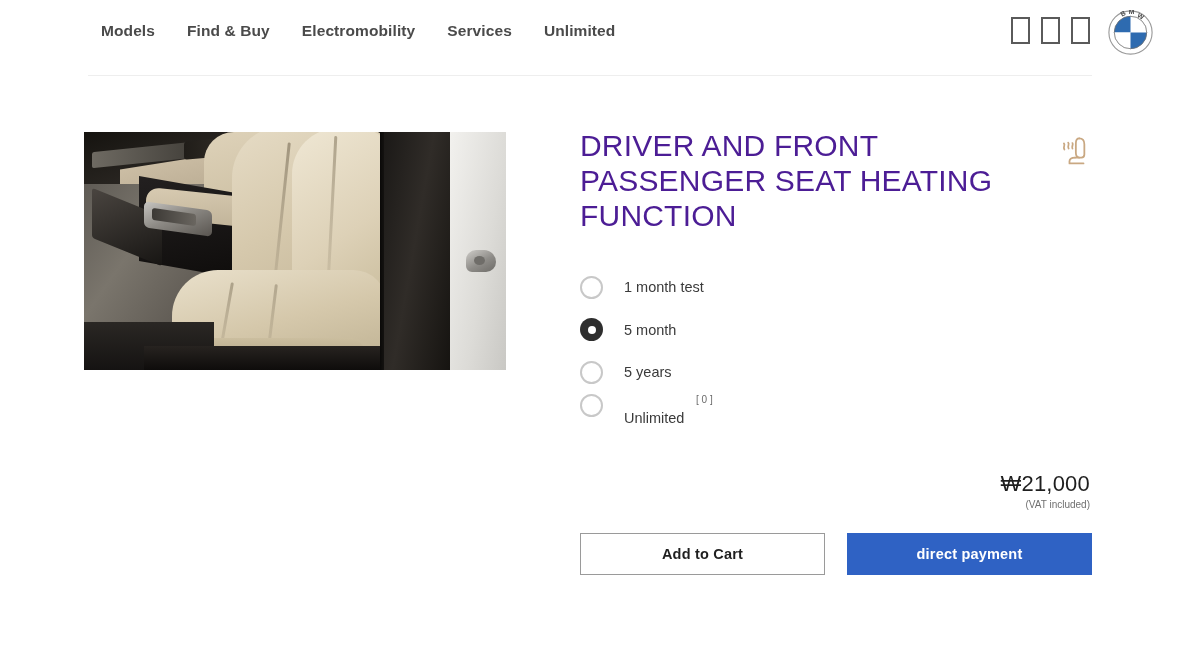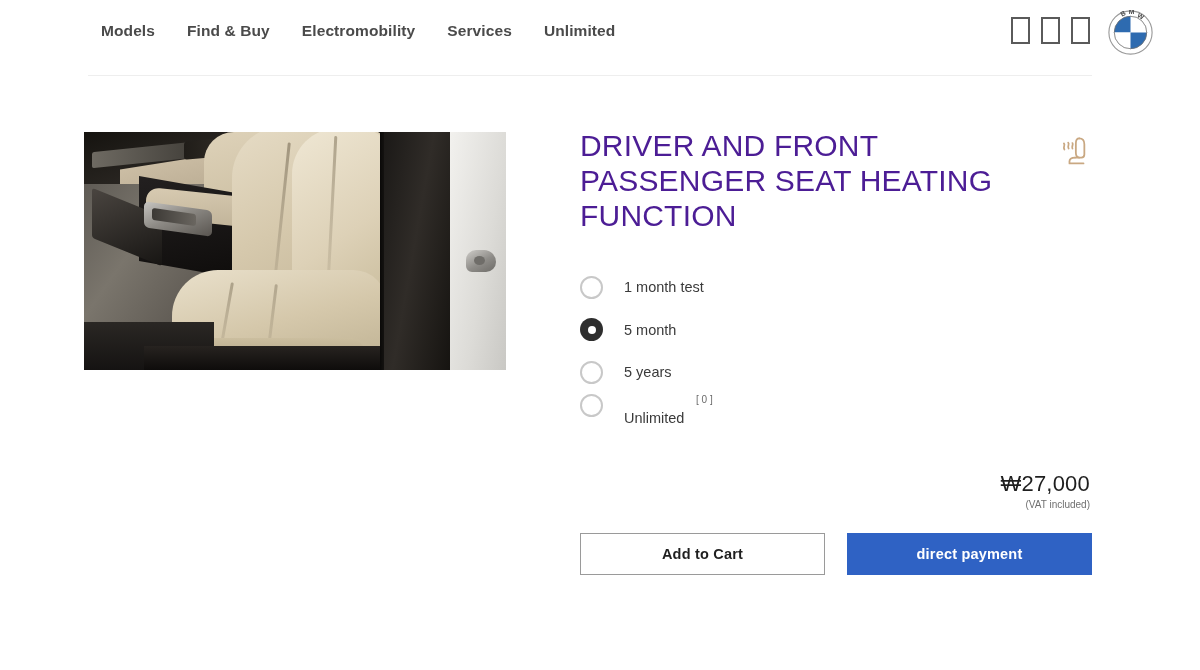--- a/index.html
+++ b/index.html
@@ -499,21 +499,21 @@
     <div class="option-row unlimited">
       <span class="radio"></span>
       <span class="unlimited-text-wrap">
         <span class="footnote-marker">[ 0 ]</span>
         <span class="option-label" style="margin-left:0;">Unlimited</span>
       </span>
     </div>
   </div>
 
   <div id="price-block">
-    <div id="price-amount">₩27,000</div>
+    <div id="price-amount">₩21,000</div>
     <div id="price-vat">(VAT included)</div>
   </div>
 
   <div id="action-buttons">
     <button id="add-to-cart-button">Add to Cart</button>
     <button id="direct-payment-button">direct payment</button>
   </div>
 
 </div>
 

